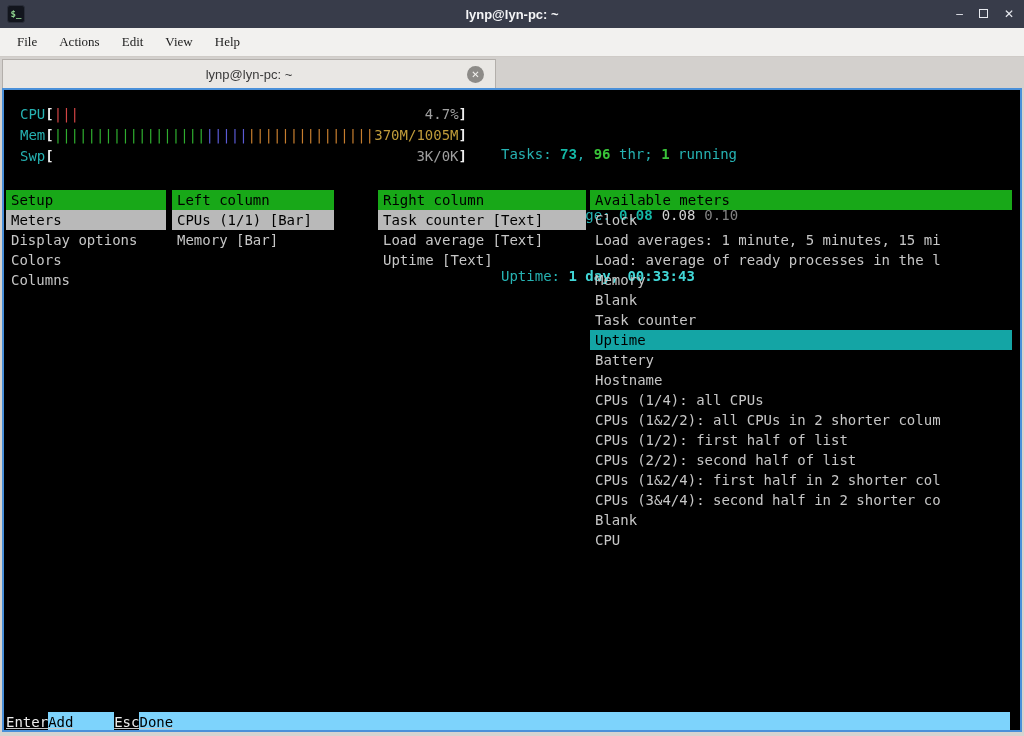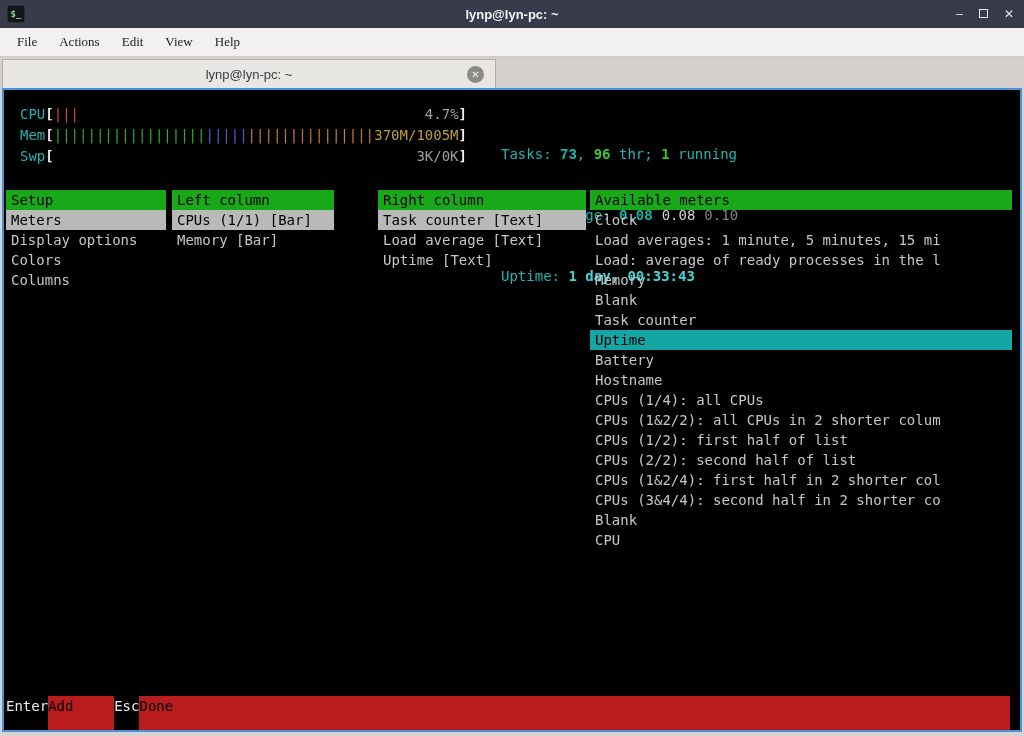--- a/index.html
+++ b/index.html
@@ -62,23 +62,23 @@
   .p1 { left:2px;  width:160px; }
   .p2 { left:168px; width:162px; }
   .p3 { left:374px; width:208px; }
   .p4 { left:586px; width:422px; }
   .srow { height:20px; line-height:20px; padding:0 5px; color:#c6c6c6; white-space:pre; overflow:hidden; }
   .srow.hdr  { background:#18a818; color:#000; }
   .srow.sel  { background:#b9b9b9; color:#000; }
   .srow.selc { background:#14a5a5; color:#000; }
 
   
-  .fnbar { position:absolute; left:2px; right:10px; bottom:0; height:34px; line-height:21px; display:flex; white-space:pre; }
+  .fnbar { position:absolute; left:2px; right:10px; bottom:0; height:18px; line-height:21px; display:flex; white-space:pre;text-decoration:underline; }
   .fkey { color:#ececec; }
-  .flabel { background:#b91c1c; color:#000; }
+  .flabel { background:#7dd3fc; color:#000; }
   .fn-add { width:66px; }
   .fn-done { flex:1; }
 </style>
 </head>
 <body>
 
 <div class="window">
 
   <div class="titlebar">
     <div class="app-icon">$_</div>

